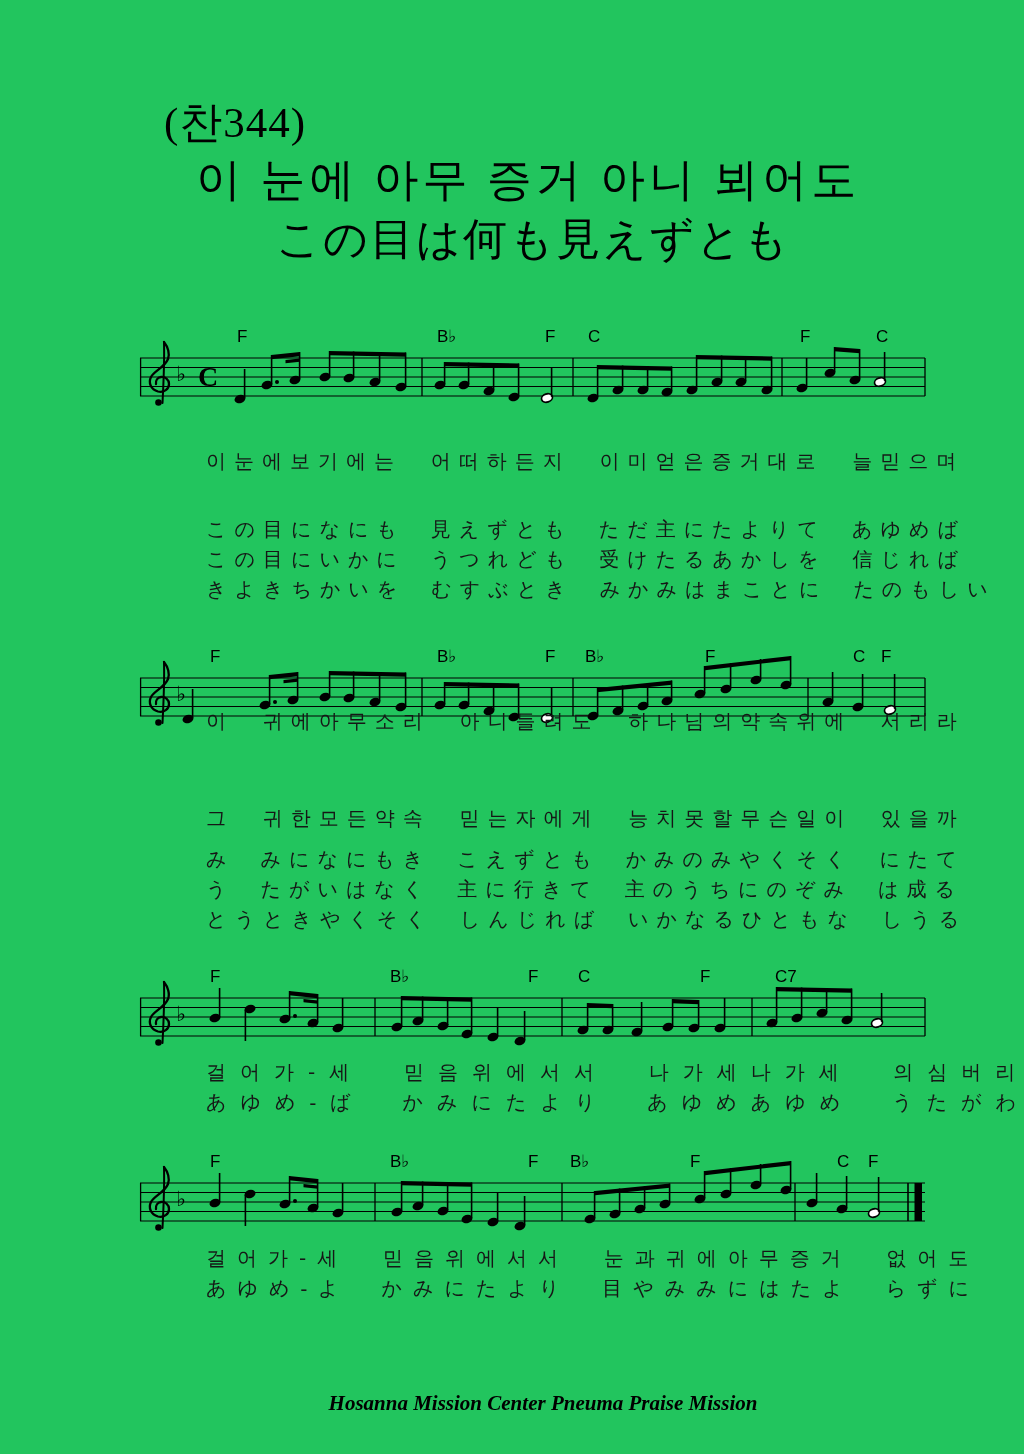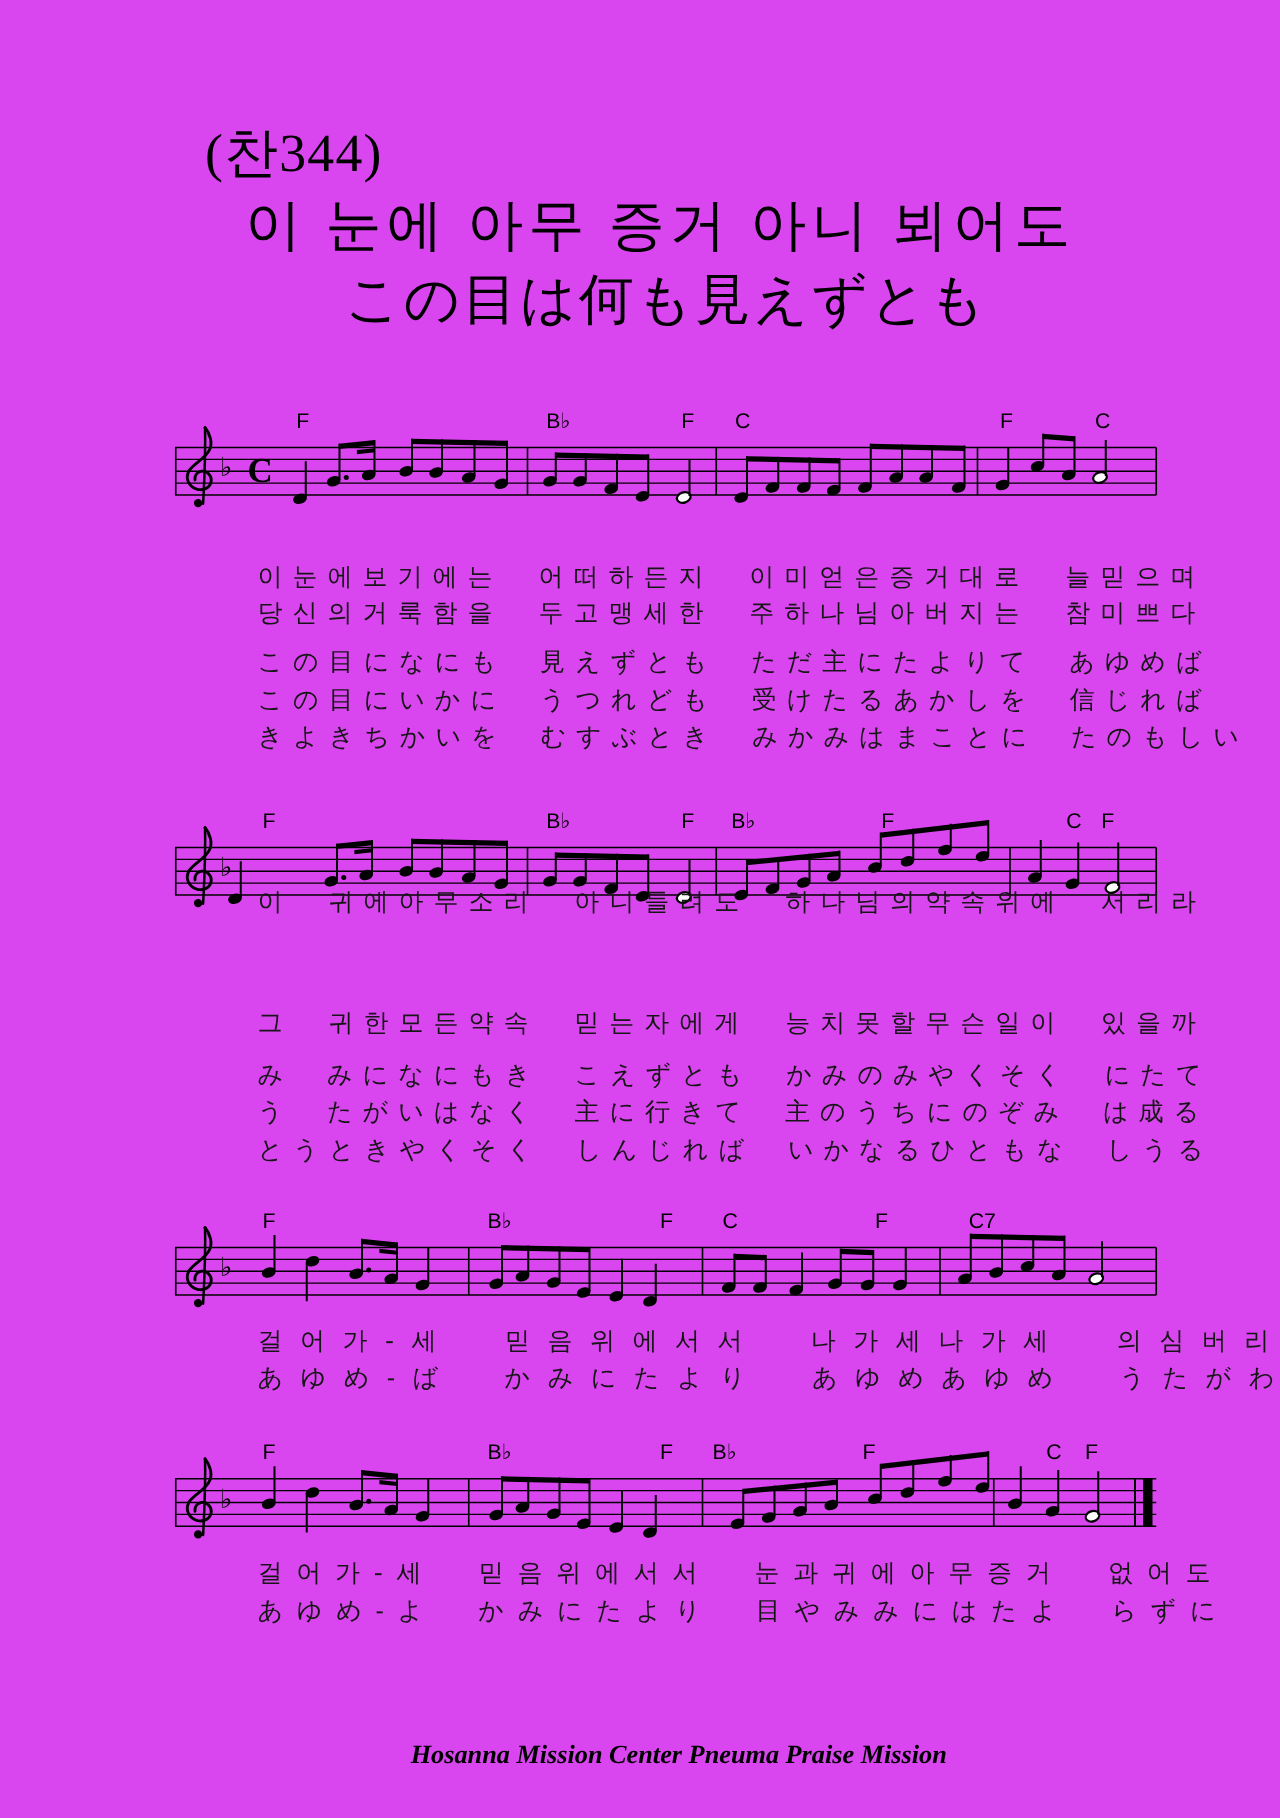--- a/index.html
+++ b/index.html
@@ -1,26 +1,26 @@
 <!DOCTYPE html>
 <html><head>
 <meta charset="utf-8">
 <style>
   html,body{margin:0;padding:0;background:#e8e8e8;}
-  .page{position:relative;width:1024px;height:1454px;background:#d946ef;color:#000;
+  .page{position:relative;width:1024px;height:1454px;background:#22c55e;color:#000;
         font-family:"Liberation Serif",serif;overflow:hidden;margin:0 auto;}
   .hymn-no{position:absolute;left:164px;top:94px;font-size:43px;letter-spacing:1px;}
   .title-ko{position:absolute;left:196px;top:150px;font-size:45px;letter-spacing:4px;
             font-family:"Liberation Serif",serif;}
   .title-jp{position:absolute;left:276px;top:210px;font-size:44px;letter-spacing:2px;}
   svg.score{position:absolute;left:0;top:0;}
   .lyrics-layer{position:absolute;left:0;top:0;width:100%;height:100%;}
   .lyr{position:absolute;left:206px;white-space:pre;font-size:20px;color:#161616;}
   .lyr.ko{font-family:"DejaVu Sans","Liberation Sans",sans-serif;}
-  .lyr.jp{font-family:Liberation Sans, sans-serif;}
+  .lyr.jp{font-family:Liberation Serif, serif;}
   .footer{position:absolute;left:0;top:1391px;width:100%;text-align:center;
           font-family:"Liberation Serif",serif;font-style:italic;font-weight:700;font-size:21px;margin-left:31px;}
 </style>
 </head>
 <body>
 
 <div class="page">
 
   <div class="hymn-no">(찬344)</div>
   <div class="title-ko">이 눈에 아무 증거 아니 뵈어도</div>
@@ -334,21 +334,20 @@
         <line x1="816.6" y1="1201.8" x2="816.6" y2="1173" stroke="#000000" stroke-width="1.6"></line>
         <ellipse cx="842" cy="1209" rx="5.6" ry="4.1" transform="rotate(-18 842 1209)" fill="#000000"></ellipse>
         <line x1="846.6" y1="1207.8" x2="846.6" y2="1176" stroke="#000000" stroke-width="1.6"></line>
         <ellipse cx="874" cy="1213" rx="5.6" ry="4.1" transform="rotate(-18 874 1213)" fill="#fff" stroke="#000000" stroke-width="1.7"></ellipse>
         <line x1="878.6" y1="1211.8" x2="878.6" y2="1177" stroke="#000000" stroke-width="1.6"></line>
       </g>
     </svg>
 
   <div class="lyrics-layer" id="lyrics-layer">
       <div class="lyr ko" style="top: 448px; letter-spacing: 8px;">이눈에보기에는  어떠하든지  이미얻은증거대로  늘믿으며</div>
-      <div class="lyr ko" style="top: 477px; letter-spacing: 8px;">당신의거룩함을  두고맹세한  주하나님아버지는  참미쁘다</div>
       <div class="lyr jp" style="top: 516px; letter-spacing: 8px;">この目になにも  見えずとも  ただ主にたよりて  あゆめば</div>
       <div class="lyr jp" style="top: 546px; letter-spacing: 8px;">この目にいかに  うつれども  受けたるあかしを  信じれば</div>
       <div class="lyr jp" style="top: 576px; letter-spacing: 8px;">きよきちかいを  むすぶとき  みかみはまことに  たのもしい</div>
       <div class="lyr ko" style="top: 708px; letter-spacing: 8px;">이  귀에아무소리  아니들려도  하나님의약속위에  서리라</div>
       <div class="lyr ko" style="top: 805px; letter-spacing: 8px;">그  귀한모든약속  믿는자에게  능치못할무슨일이  있을까</div>
       <div class="lyr jp" style="top: 846px; letter-spacing: 8px;">み  みになにもき  こえずとも  かみのみやくそく  にたて</div>
       <div class="lyr jp" style="top: 876px; letter-spacing: 8px;">う  たがいはなく  主に行きて  主のうちにのぞみ  は成る</div>
       <div class="lyr jp" style="top: 906px; letter-spacing: 8px;">とうときやくそく  しんじれば  いかなるひともな  しうる</div>
       <div class="lyr ko" style="top: 1059px; letter-spacing: 14px;">걸어가-세  믿음위에서서  나가세나가세  의심버리고</div>
       <div class="lyr jp" style="top: 1089px; letter-spacing: 14px;">あゆめ-ば  かみにたより  あゆめあゆめ  うたがわず</div>

